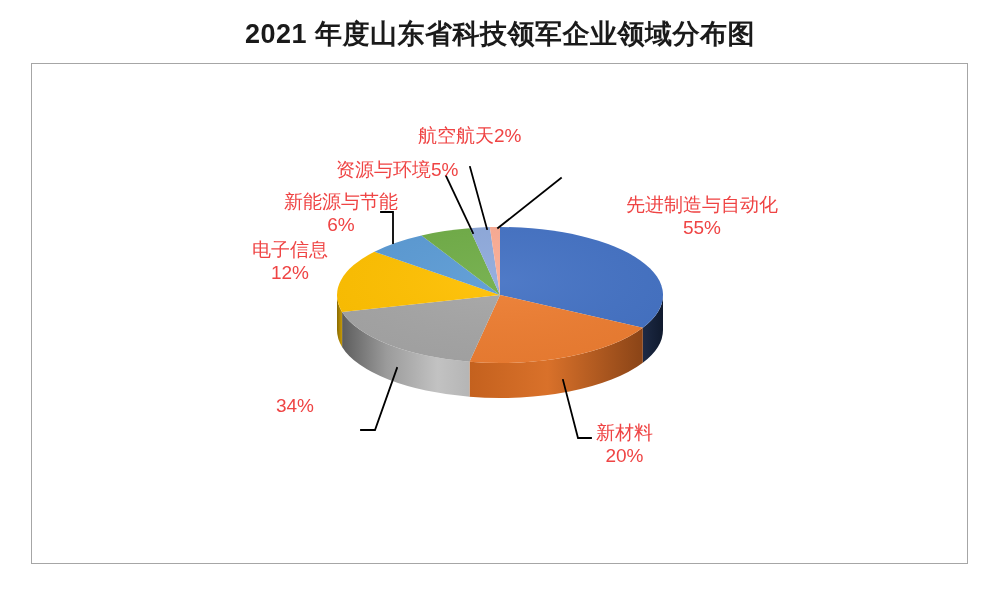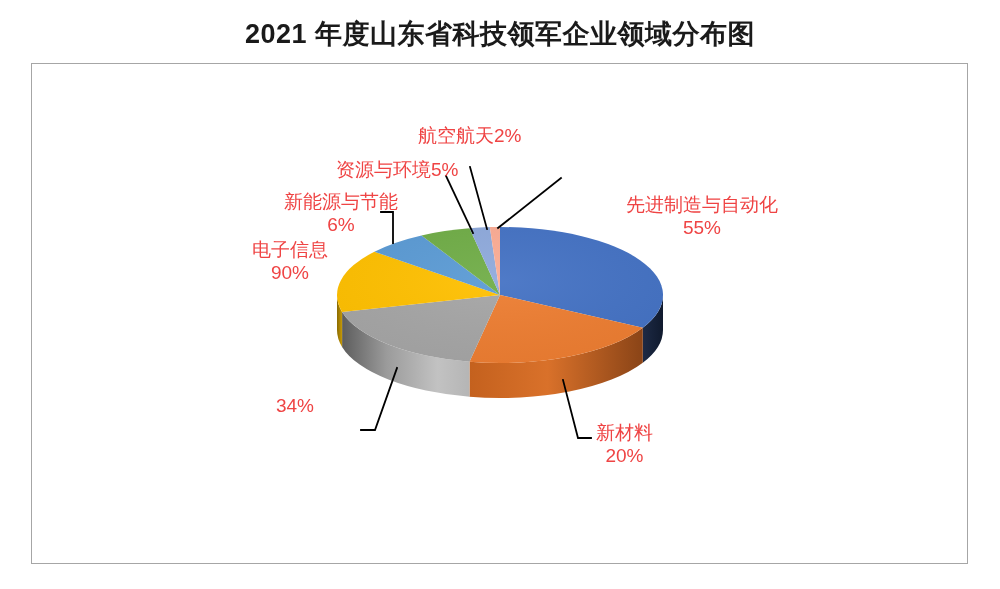--- a/index.html
+++ b/index.html
@@ -133,21 +133,21 @@
     <span>新材料</span>
     <span class="pct">20%</span>
   </div>
 
   <div class="datalabel dl-center" style="left:225px;top:394px;width:140px;">
     <span class="pct">34%</span>
   </div>
 
   <div class="datalabel dl-center" style="left:245px;top:238px;width:90px;">
     <span>电子信息</span>
-    <span class="pct">90%</span>
+    <span class="pct">12%</span>
   </div>
 
   <div class="datalabel dl-center" style="left:264px;top:190px;width:154px;">
     <span>新能源与节能</span>
     <span class="pct">6%</span>
   </div>
 
   <div class="datalabel dl-inlinepct" style="left:336px;top:158px;">
     <span>资源与环境</span><span>5%</span>
   </div>

